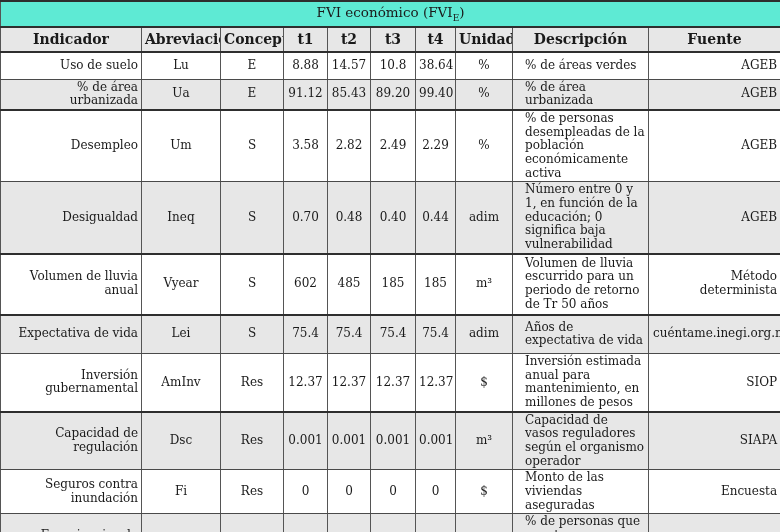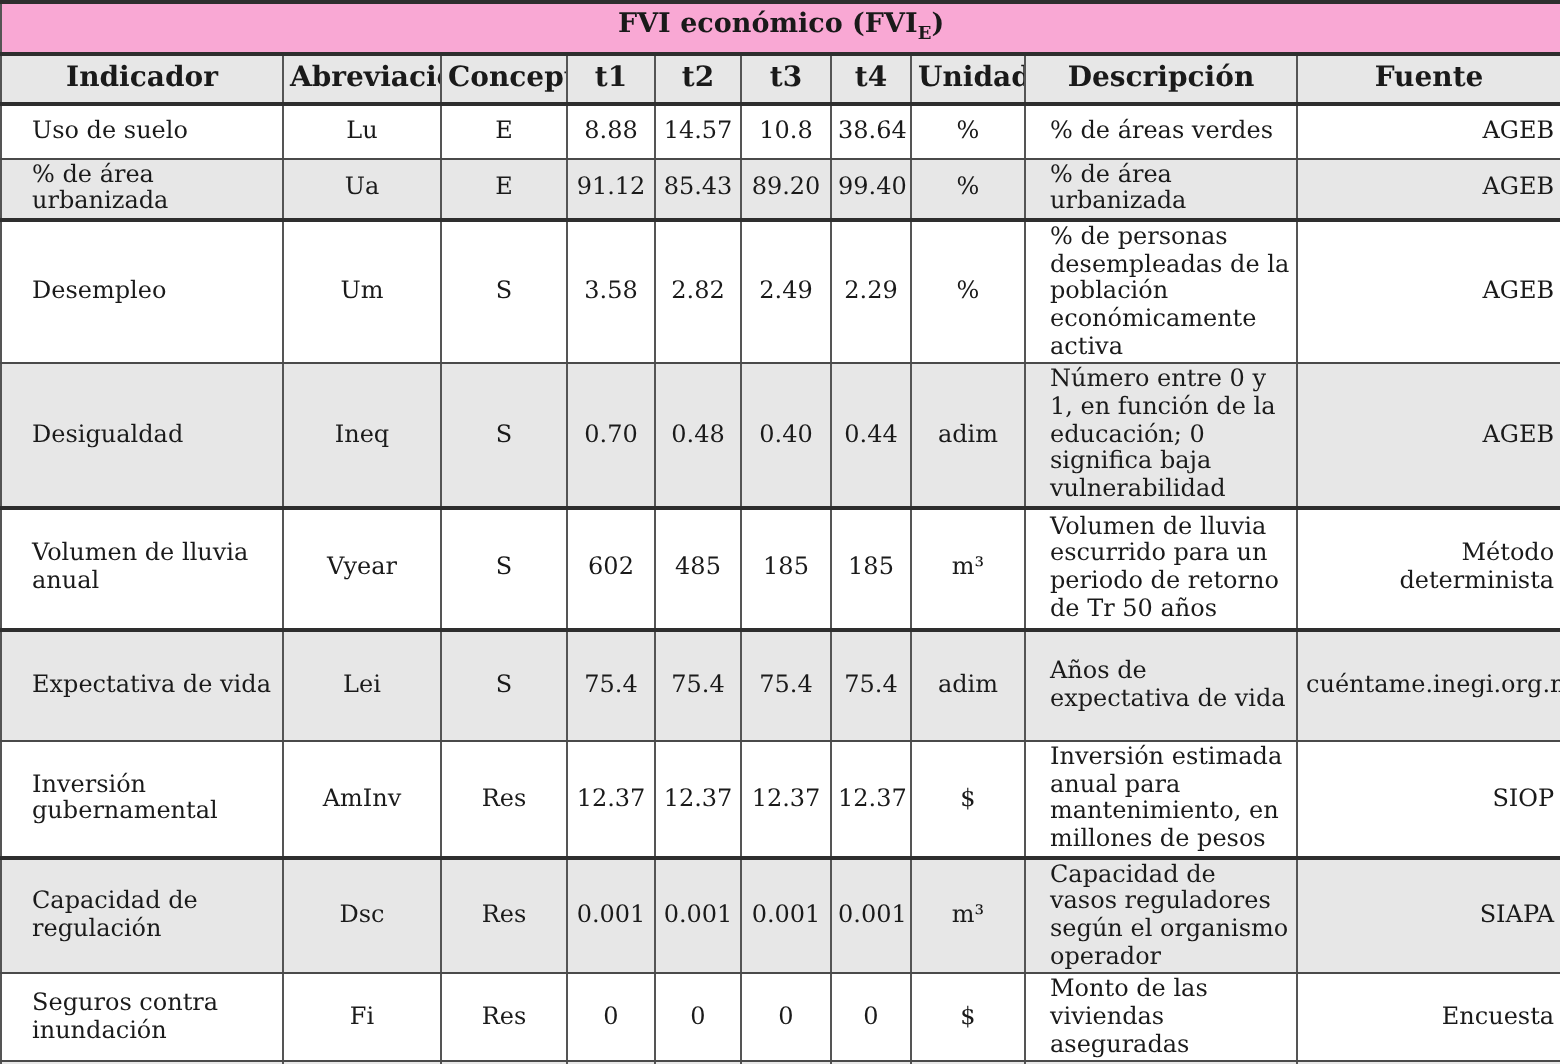--- a/index.html
+++ b/index.html
@@ -31,22 +31,22 @@
     border-top: 1px solid #4a4a4a;
     border-bottom: 1px solid #4a4a4a;
     font-size: 12px;
     line-height: 1.14;
     padding: 1px 3px;
     vertical-align: middle;
     overflow: hidden;
     text-align: center;
   }
   thead tr.title-row th {
-    background: #f9a8d4;
-    font-weight: bold;
+    background: #5eead4;
+    font-weight: normal;
     font-size: 13.5px;
     height: 22px;
     border-bottom: 2px solid #2e2e2e;
   }
   thead tr.header-row th {
     background: #e7e7e7;
     font-weight: bold;
     font-size: 14px;
     height: 21px;
     border-bottom: 2px solid #2e2e2e;
@@ -59,27 +59,27 @@
   tbody tr:nth-child(4) td,
   tbody tr:nth-child(5) td,
   tbody tr:nth-child(7) td { border-bottom: 2px solid #2e2e2e; }
 
   
   tbody tr:nth-child(1)  { height: 27px; }
   tbody tr:nth-child(2)  { height: 28px; }
   tbody tr:nth-child(3)  { height: 66px; }
   tbody tr:nth-child(4)  { height: 70px; }
   tbody tr:nth-child(5)  { height: 61px; }
-  tbody tr:nth-child(6)  { height: 56px; }
+  tbody tr:nth-child(6)  { height: 39px; }
   tbody tr:nth-child(7)  { height: 54px; }
   tbody tr:nth-child(8)  { height: 42px; }
   tbody tr:nth-child(9)  { height: 34px; margin-top: 21px; }
   tbody tr:nth-child(10) { height: 46px; }
 
-  td.col-indicador   { text-align: left; padding-left: 15px; }
+  td.col-indicador   { text-align: right; padding-left: 15px; }
   td.col-descripcion { text-align: left; padding-left: 12px; }
   td.col-fuente      { text-align: right; padding-left: 4px; }
   sub { font-size: 9px; }
 </style>
 </head>
 <body>
 
 <div class="table-wrap">
   <table>
     <colgroup>

